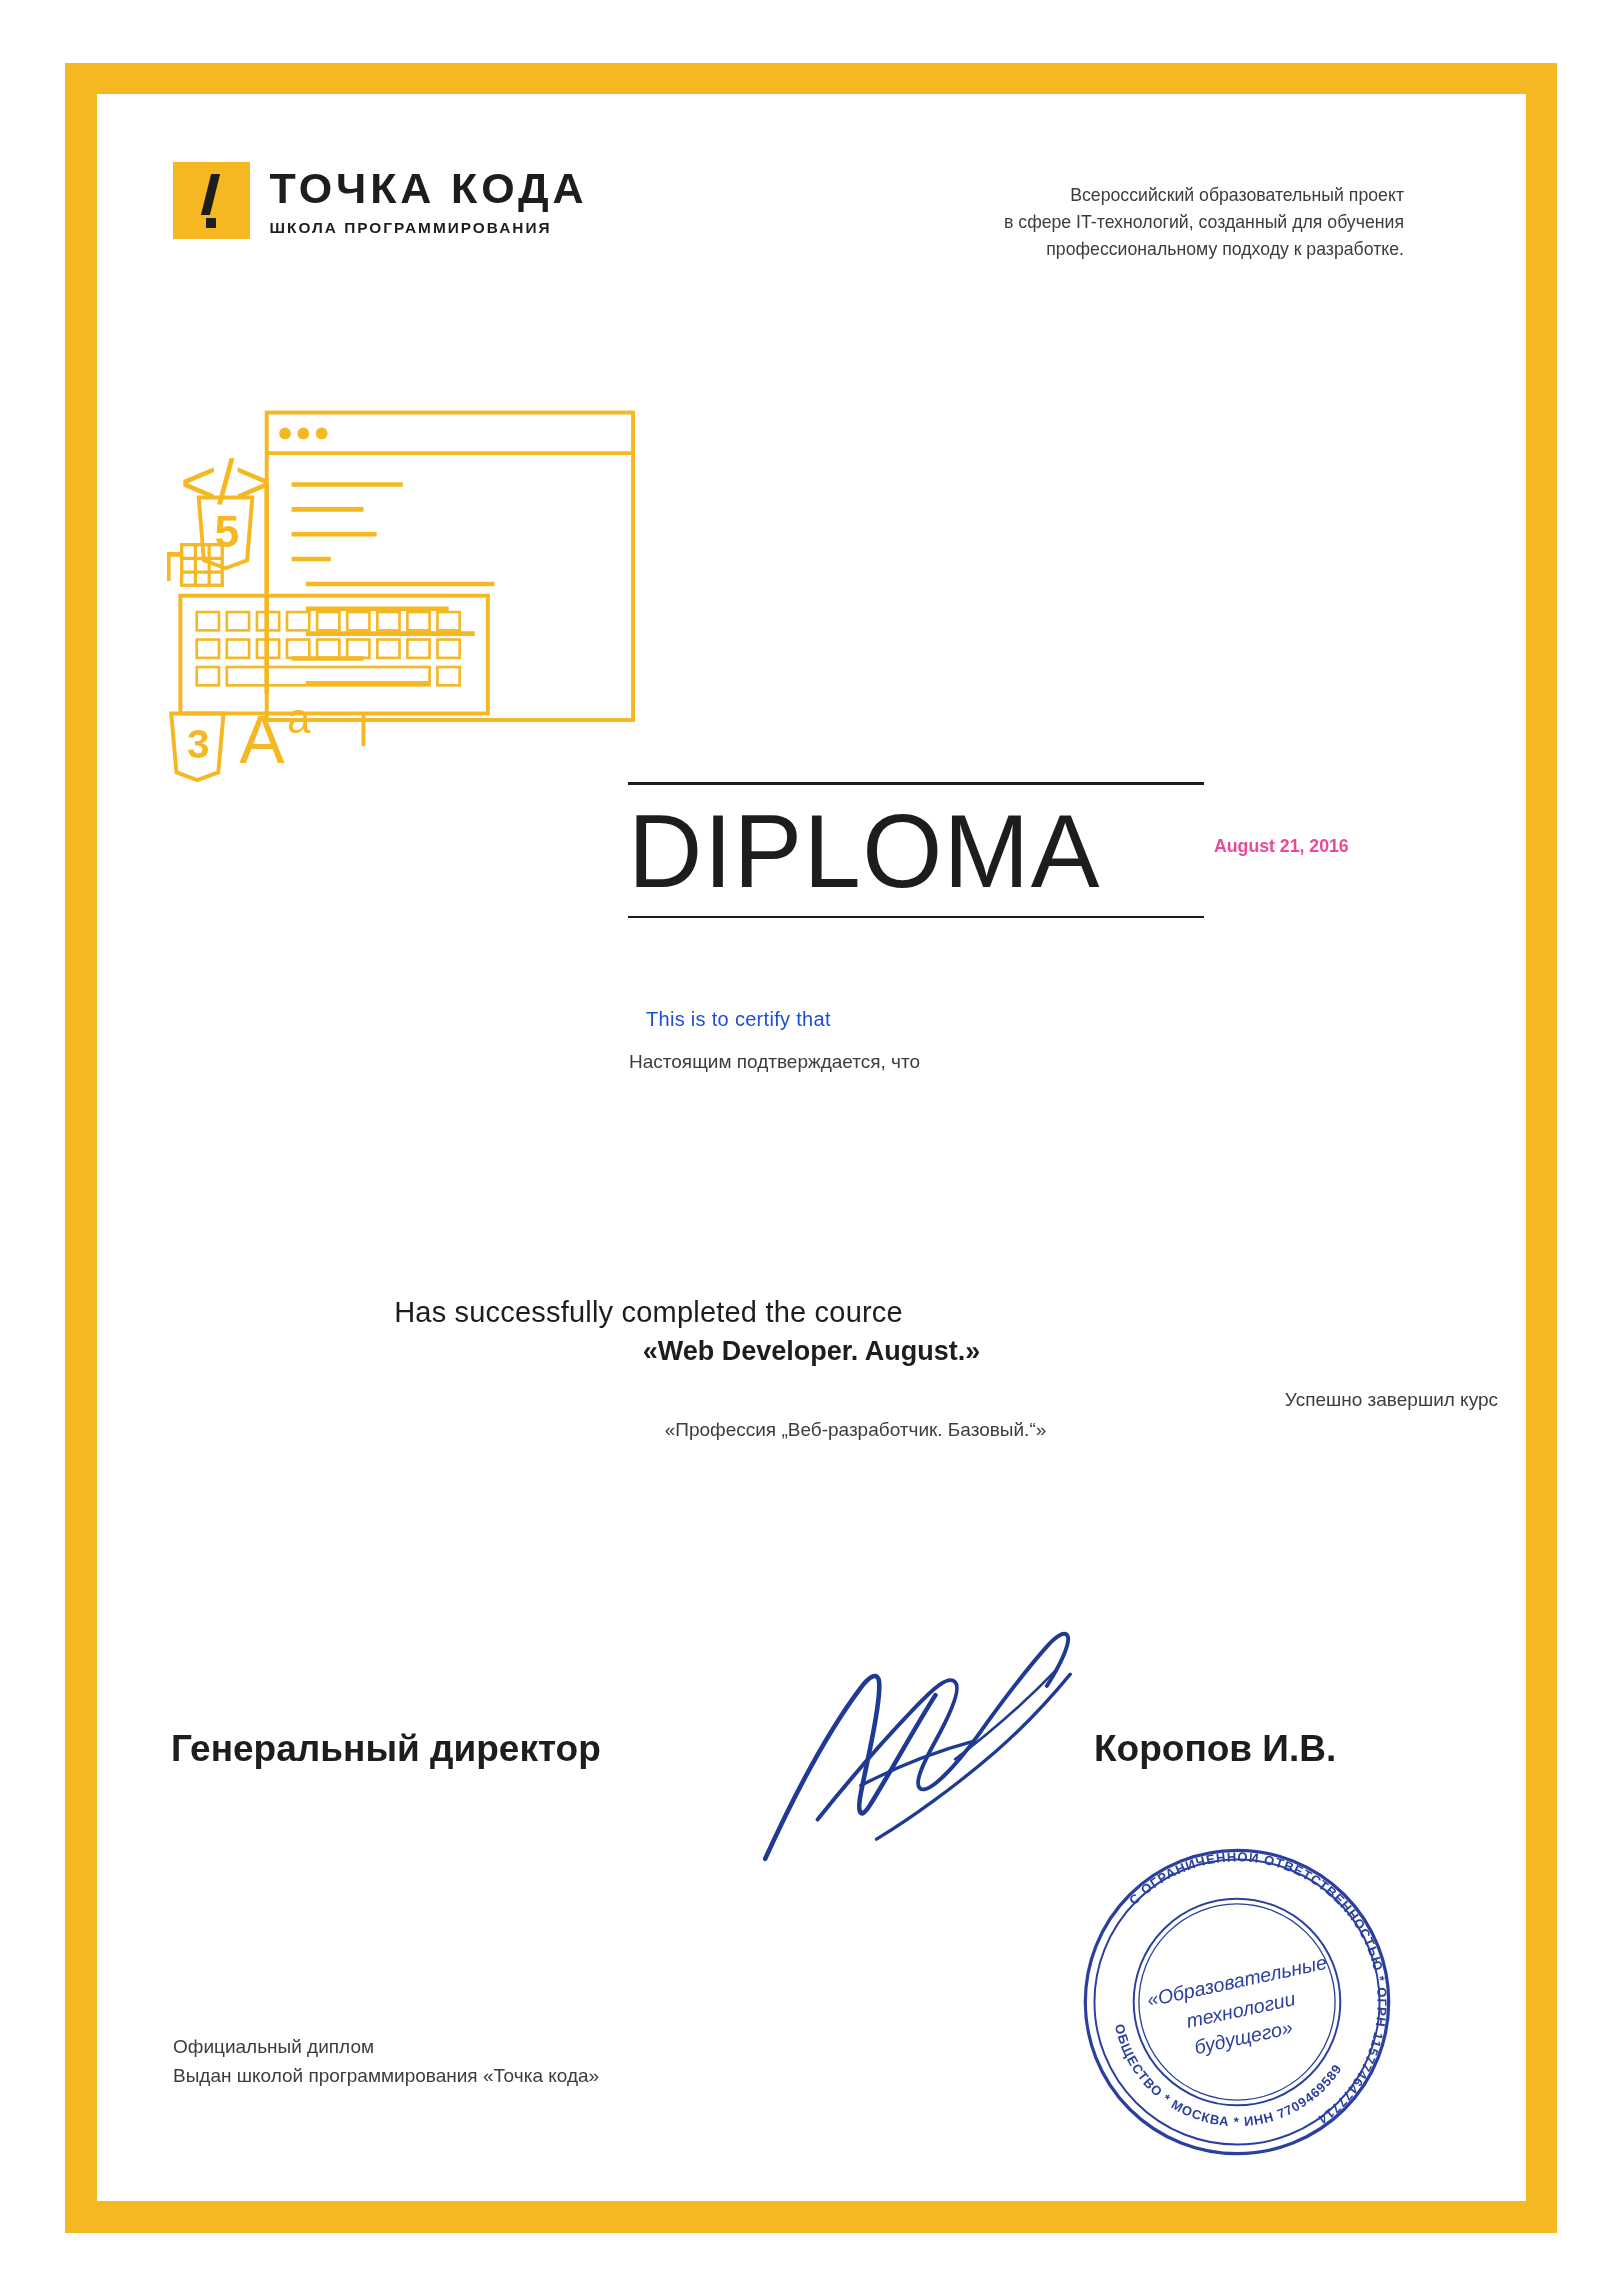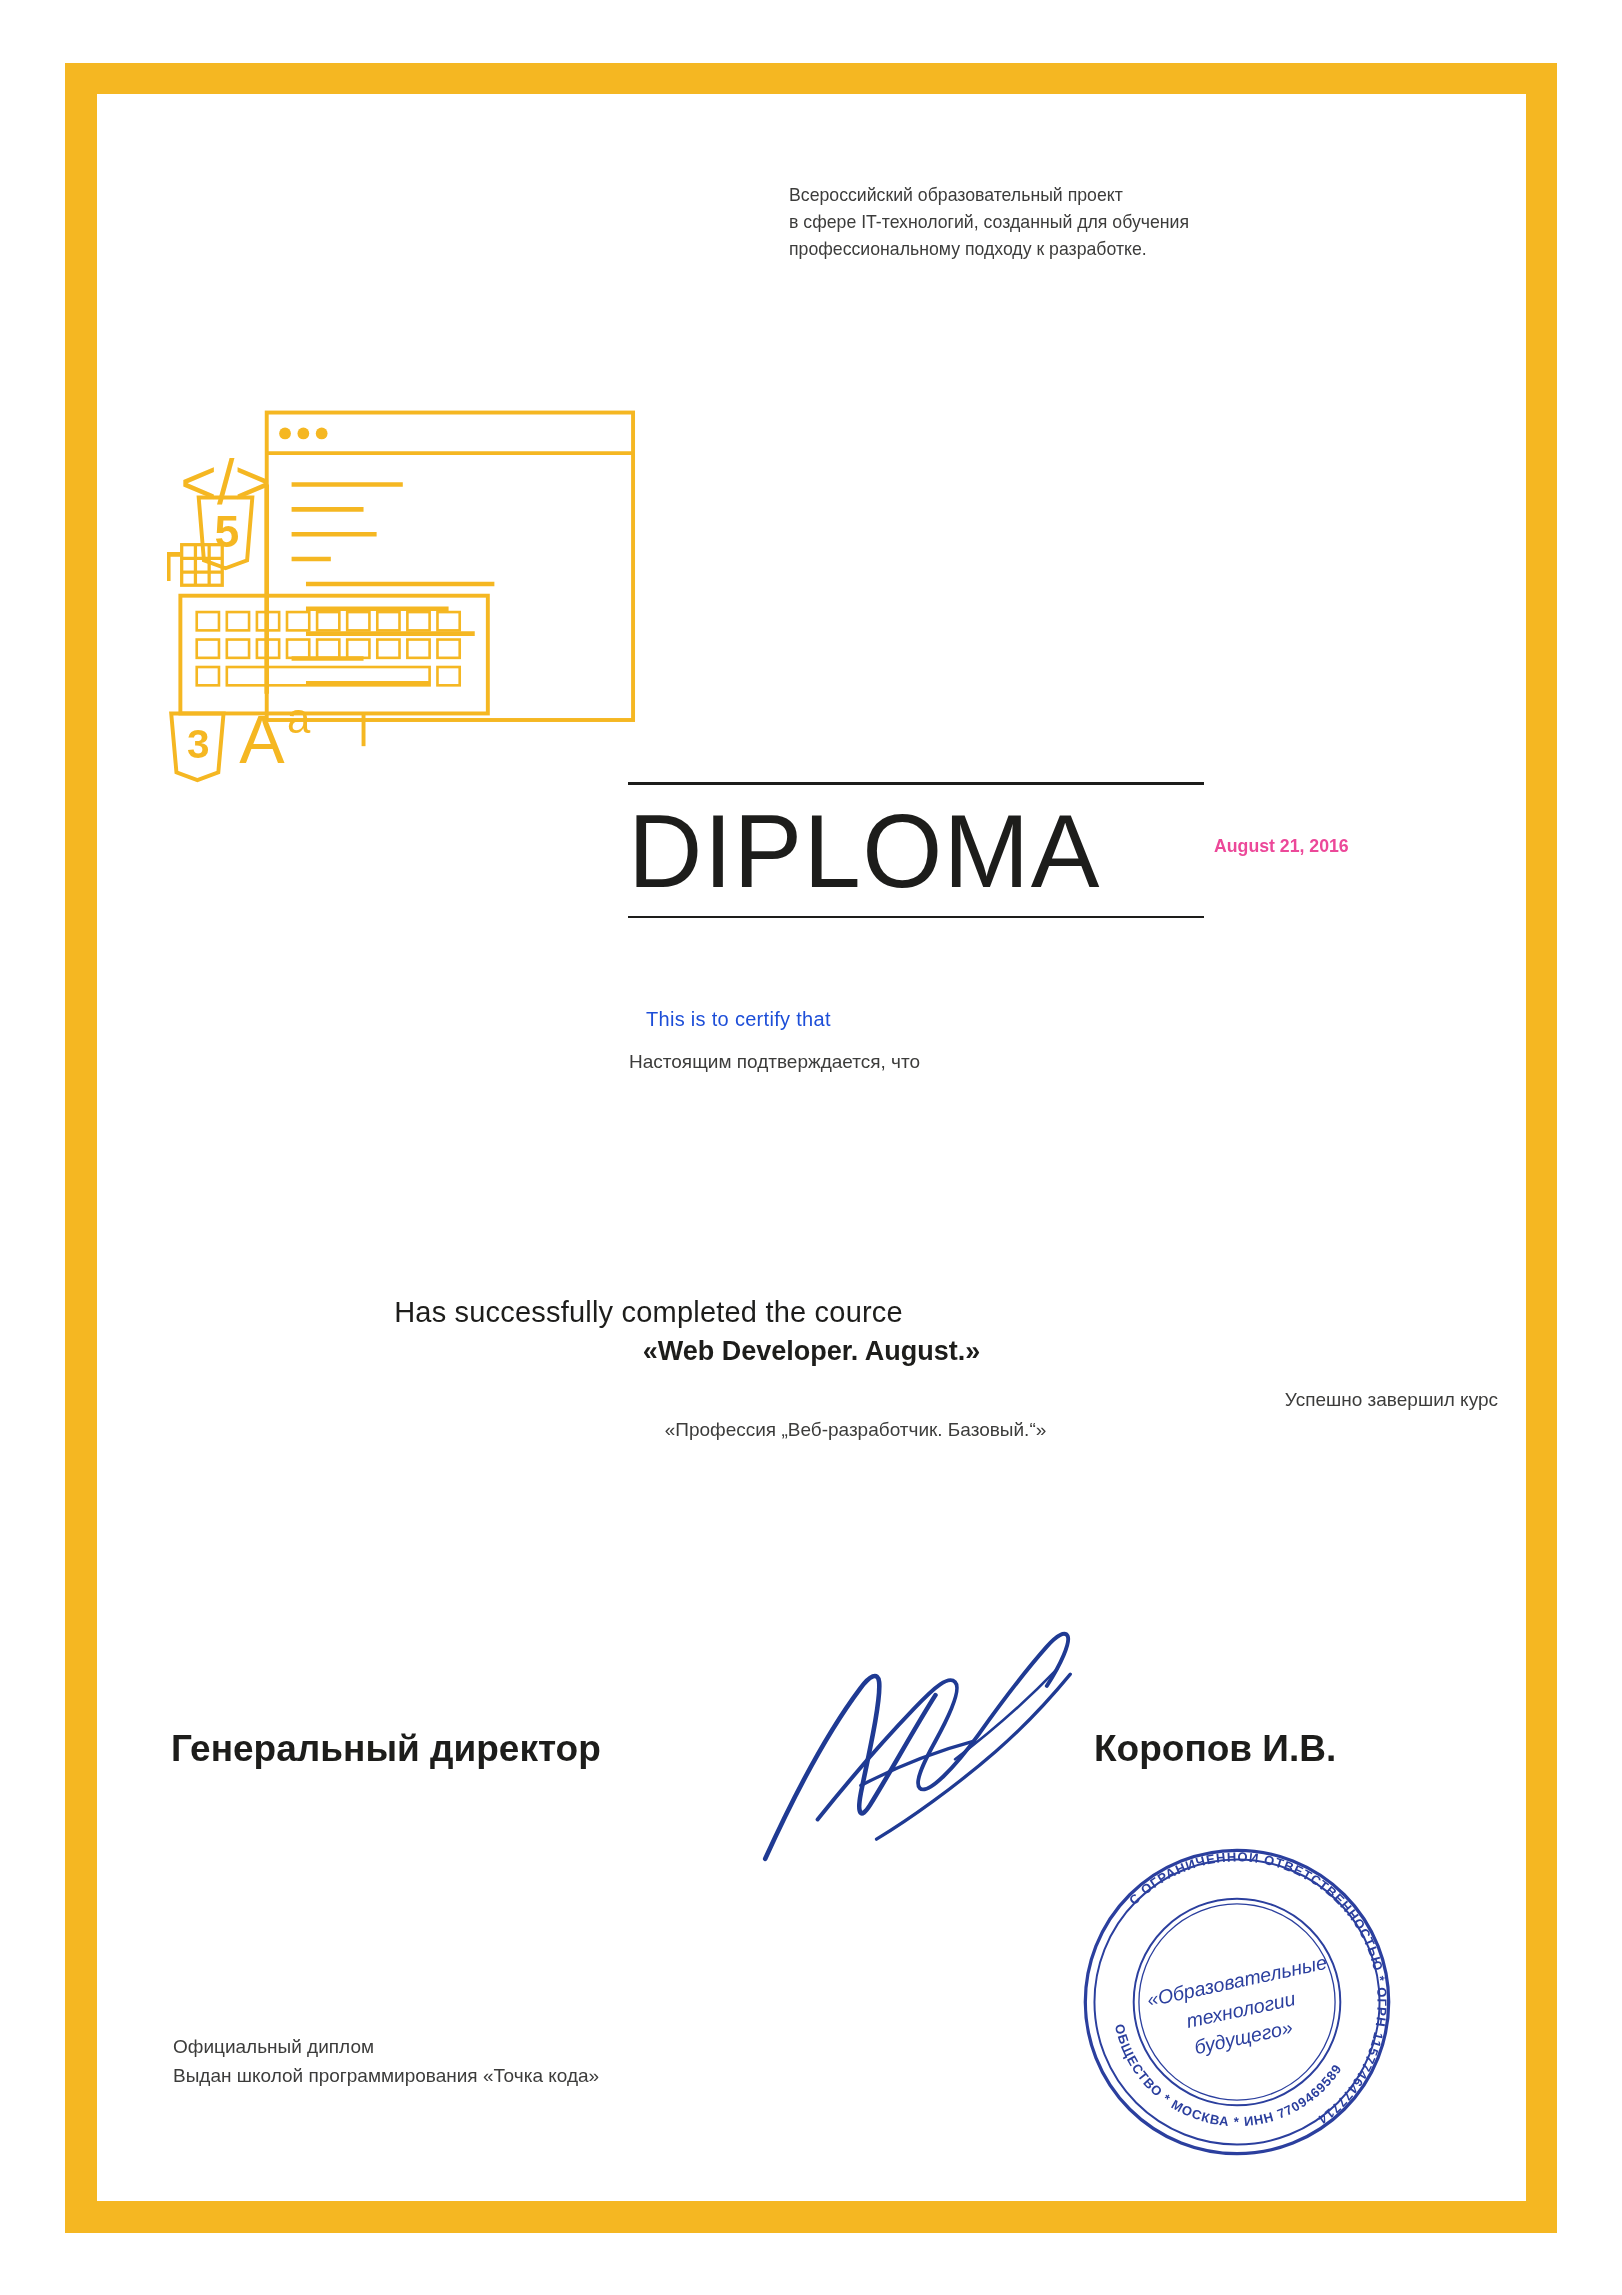--- a/index.html
+++ b/index.html
@@ -96,21 +96,21 @@
 
   .header-desc {
     position: absolute;
     left: 789px;
     top: 182px;
     width: 615px;
     font-size: 17.7px;
     line-height: 1.52;
     color: #3c3c3b;
   }
-  .header-desc div { white-space: nowrap; }
+  .header-desc div { white-space: nowrap; text-align: right; }
 
   
   .illus {
     position: absolute;
     left: 167px;
     top: 406px;
     width: 694px;
     height: 628px;
   }
   .illus svg { display: block; }
@@ -249,20 +249,30 @@
   .footer div { white-space: nowrap; }
 </style>
 </head>
 <body>
 
 <div class="page">
 
   <div class="frame-outer"></div>
   <div class="frame-inner"></div>
 
+  <div class="logo-block">
+    <div class="logo-mark">
+      <div class="slash"></div>
+      <div class="dot"></div>
+    </div>
+    <div class="logo-text">
+      <div class="logo-title">ТОЧКА КОДА</div>
+      <div class="logo-sub">ШКОЛА ПРОГРАММИРОВАНИЯ</div>
+    </div>
+  </div>
 
   <div class="header-desc">
     <div>Всероссийский образовательный проект</div>
     <div>в сфере IT-технологий, созданный для обучения</div>
     <div>профессиональному подходу к разработке.</div>
   </div>
 
   <div class="illus">
     <svg width="694" height="628" viewBox="0 0 1060 960" fill="none" xmlns="http://www.w3.org/2000/svg">
 

